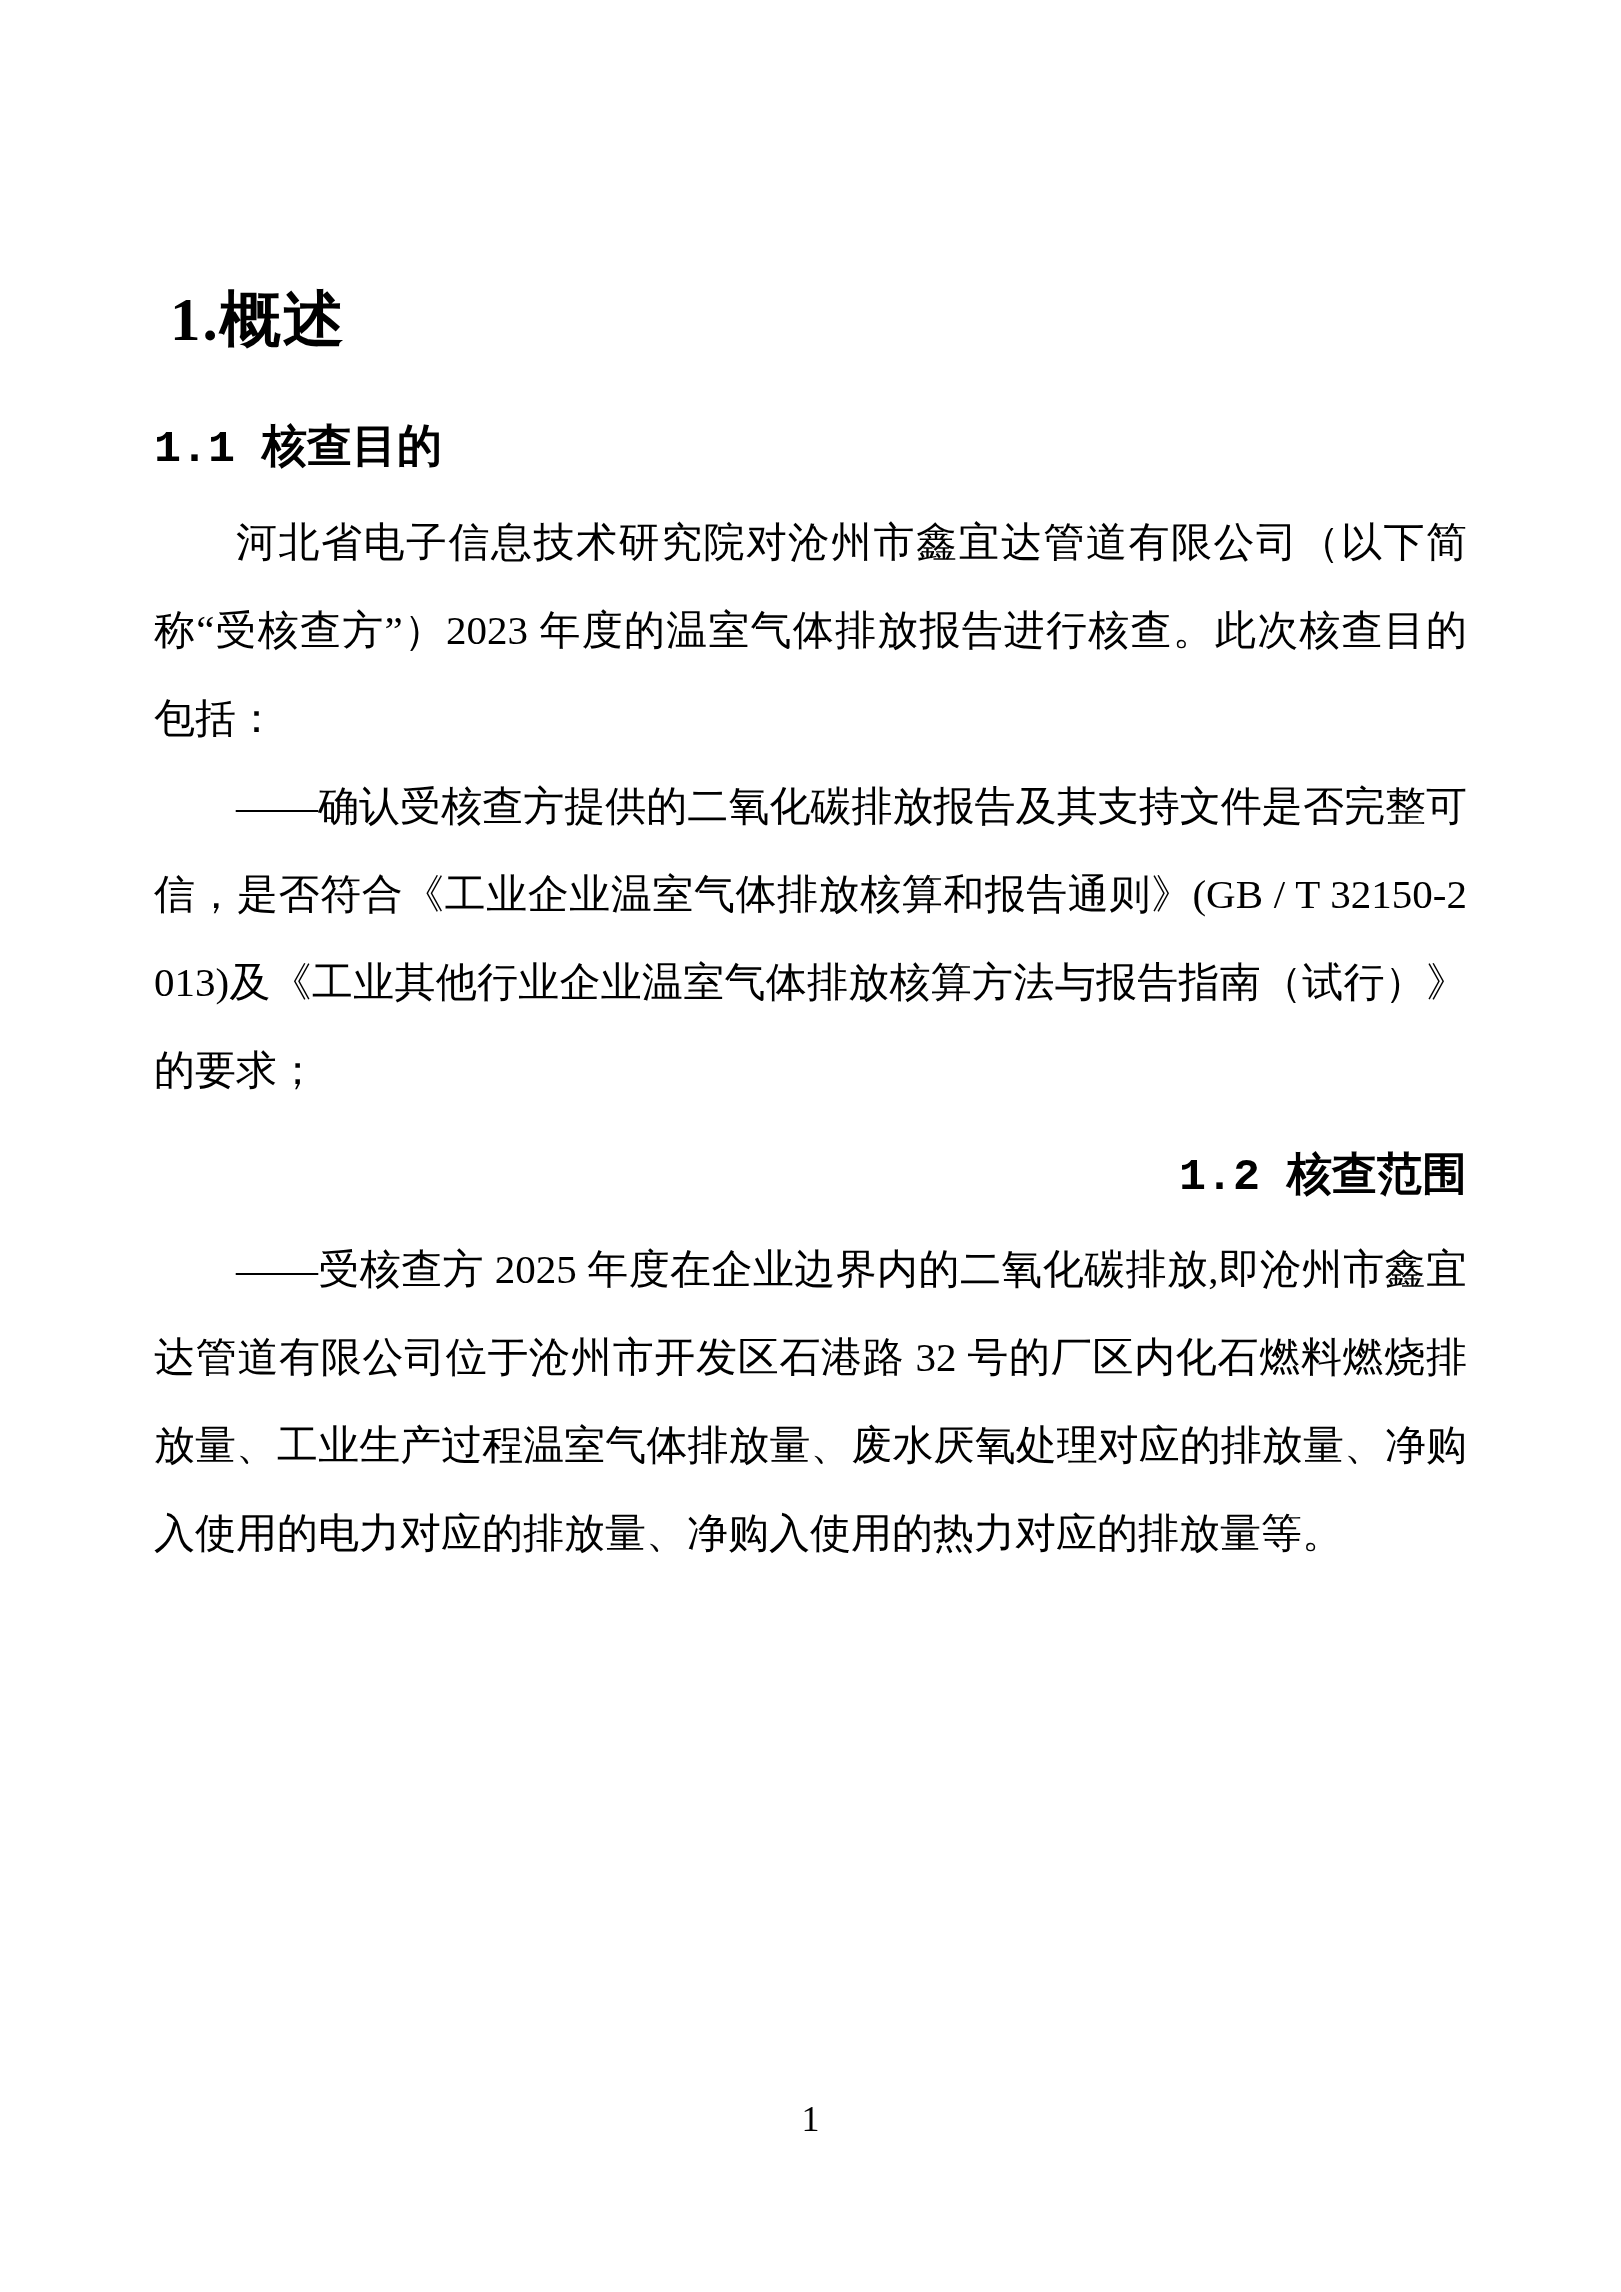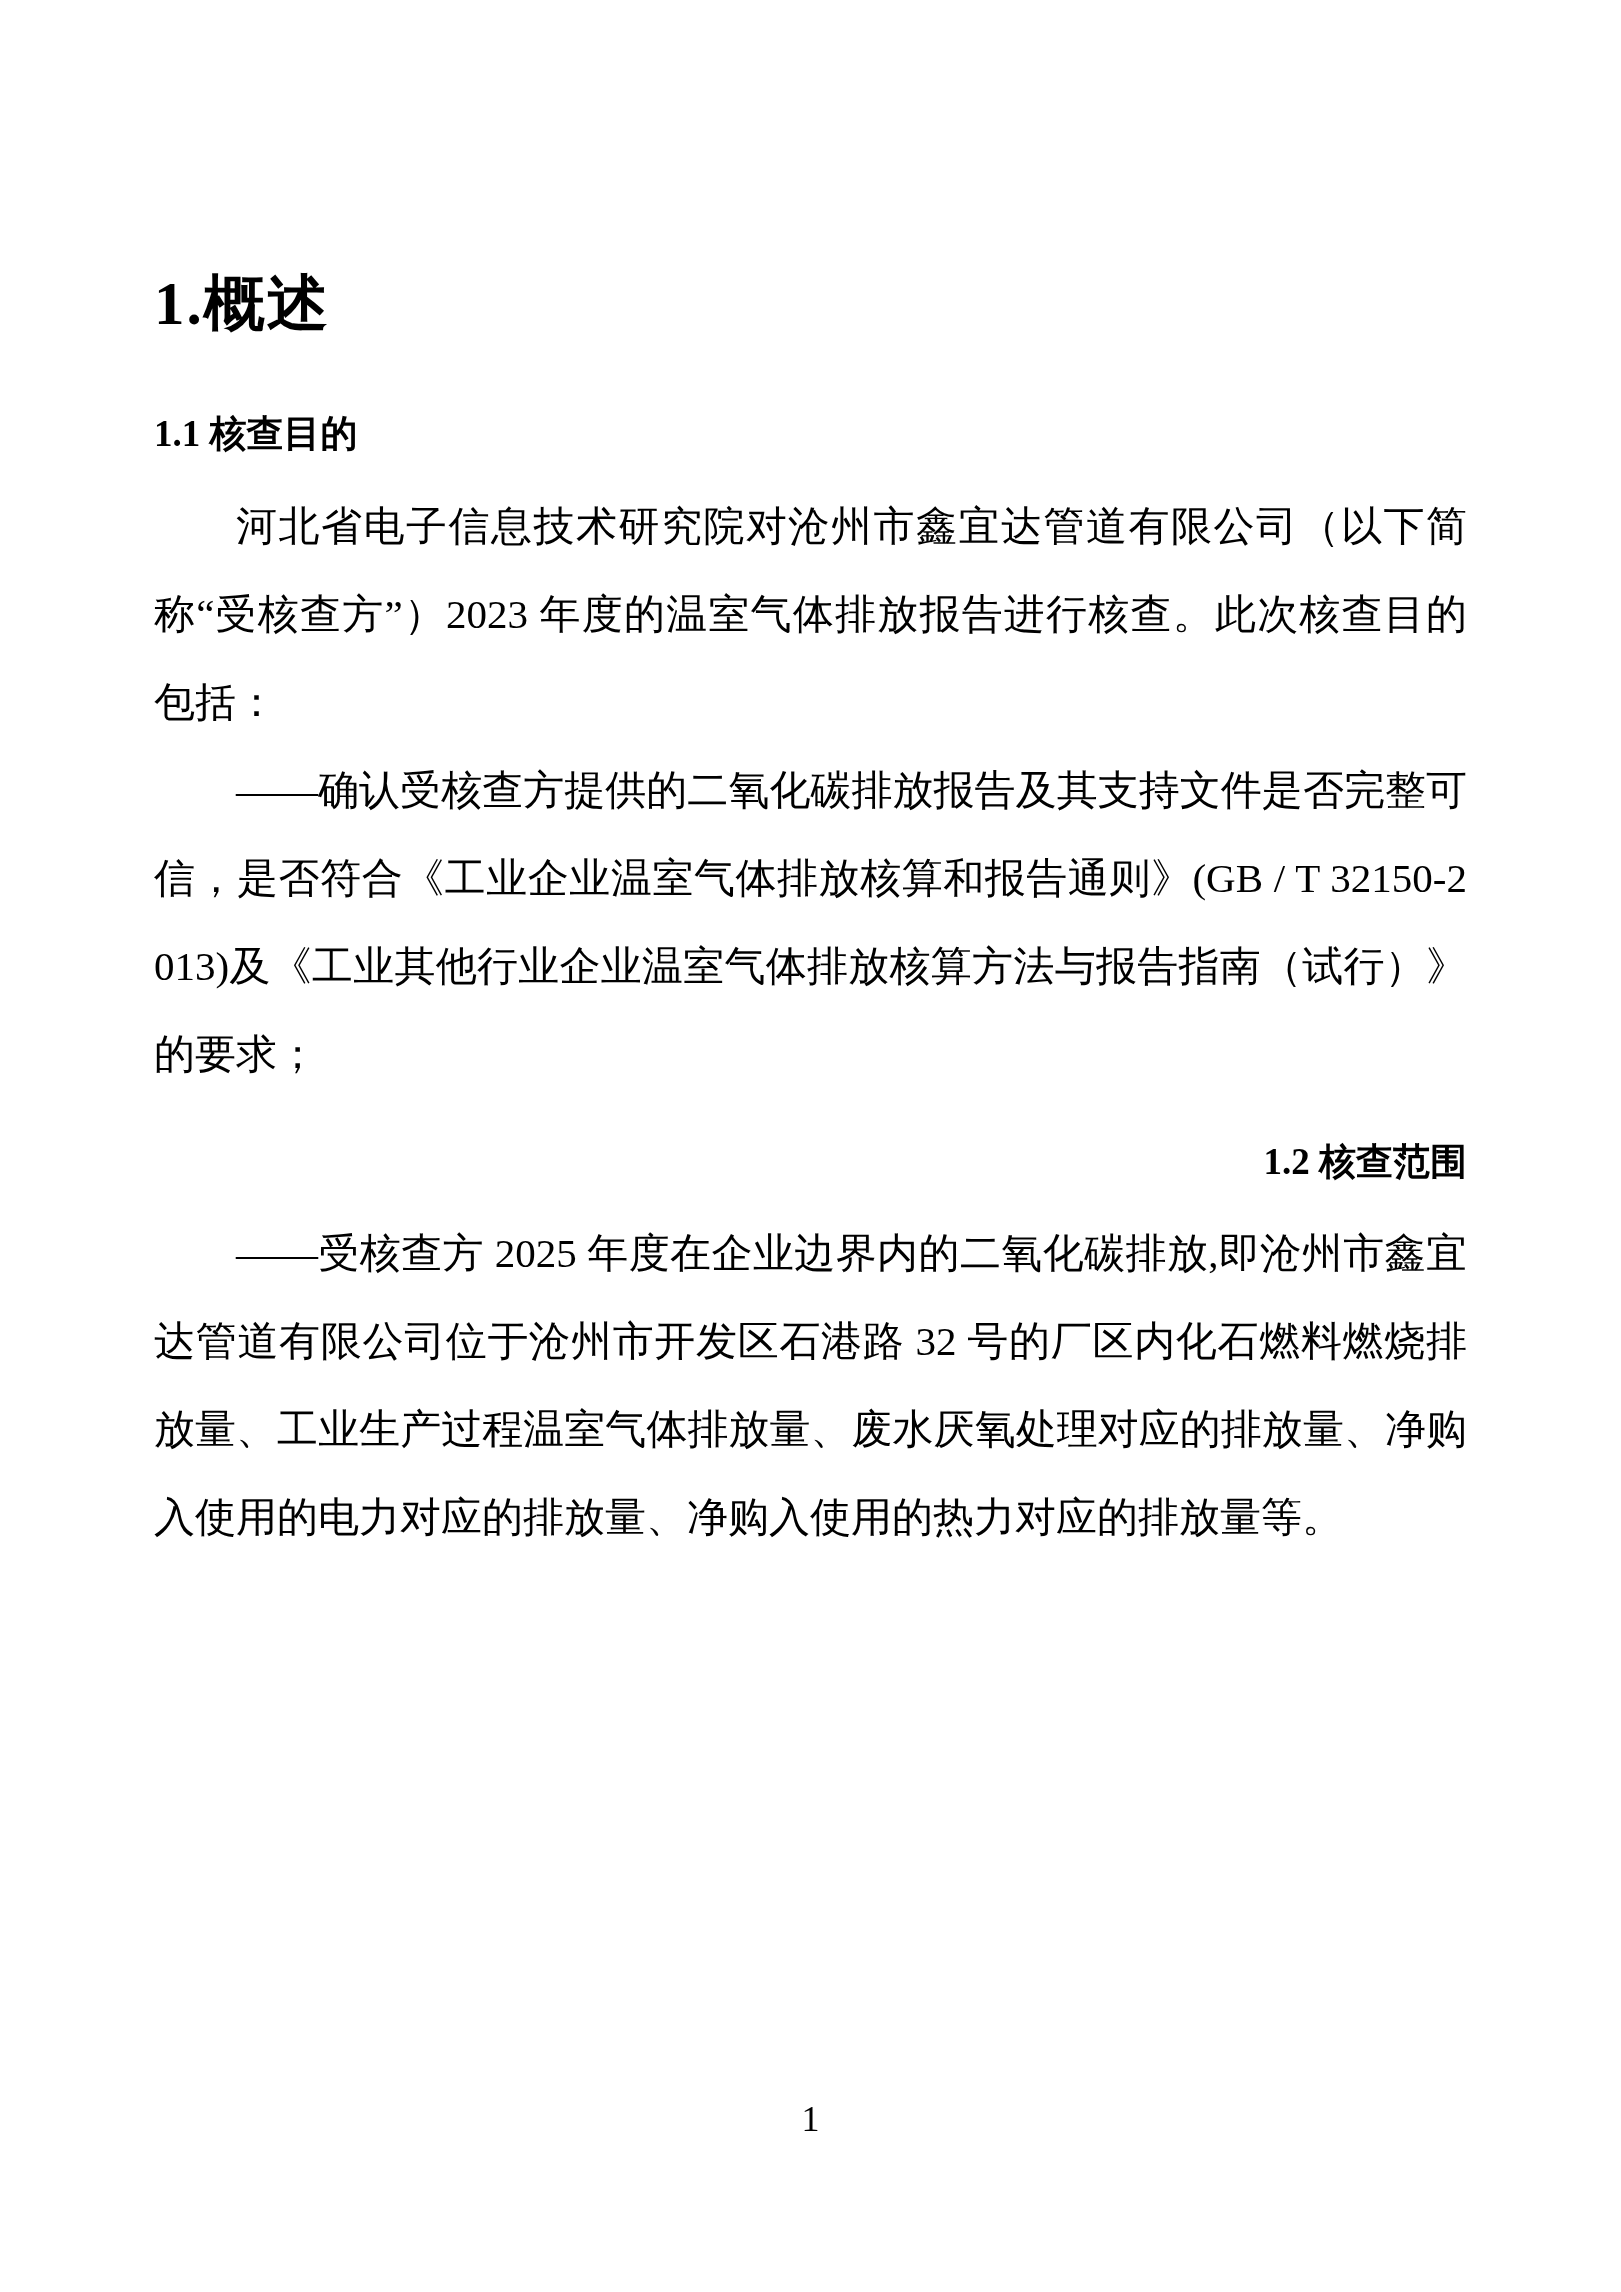--- a/index.html
+++ b/index.html
@@ -16,28 +16,29 @@
     font-family: "Liberation Serif", serif;
     overflow: hidden;
   }
   .content {
     padding: 267px 154px 0 154px;
   }
   .doc-title {
     font-size: 61px;
     font-weight: 700;
     line-height: 73px;
-    margin: 0;
+    margin: 16px;
     letter-spacing: 2px;
   }
   .section-heading {
-    font-size: 37px;
+    font-size: 45px;
     font-weight: 700;
     line-height: 57px;
     margin: 65px 0 19.6px 0;
+    font-family: Liberation Mono, monospace;
   }
   .section-heading.second {
     margin-top: 35px;
     text-align: right;
   }
   .body-para {
     font-size: 41px;
     line-height: 88px;
     margin: 0;
     text-align: justify;

